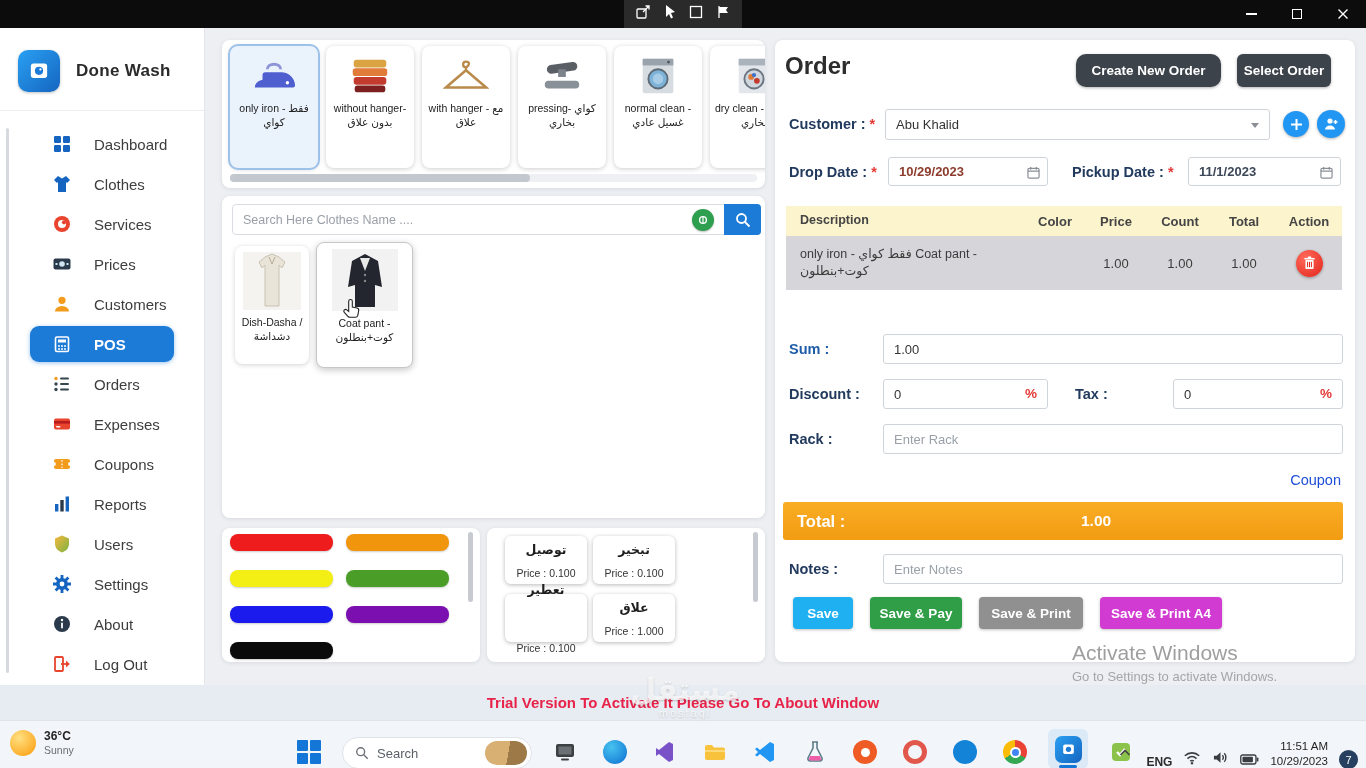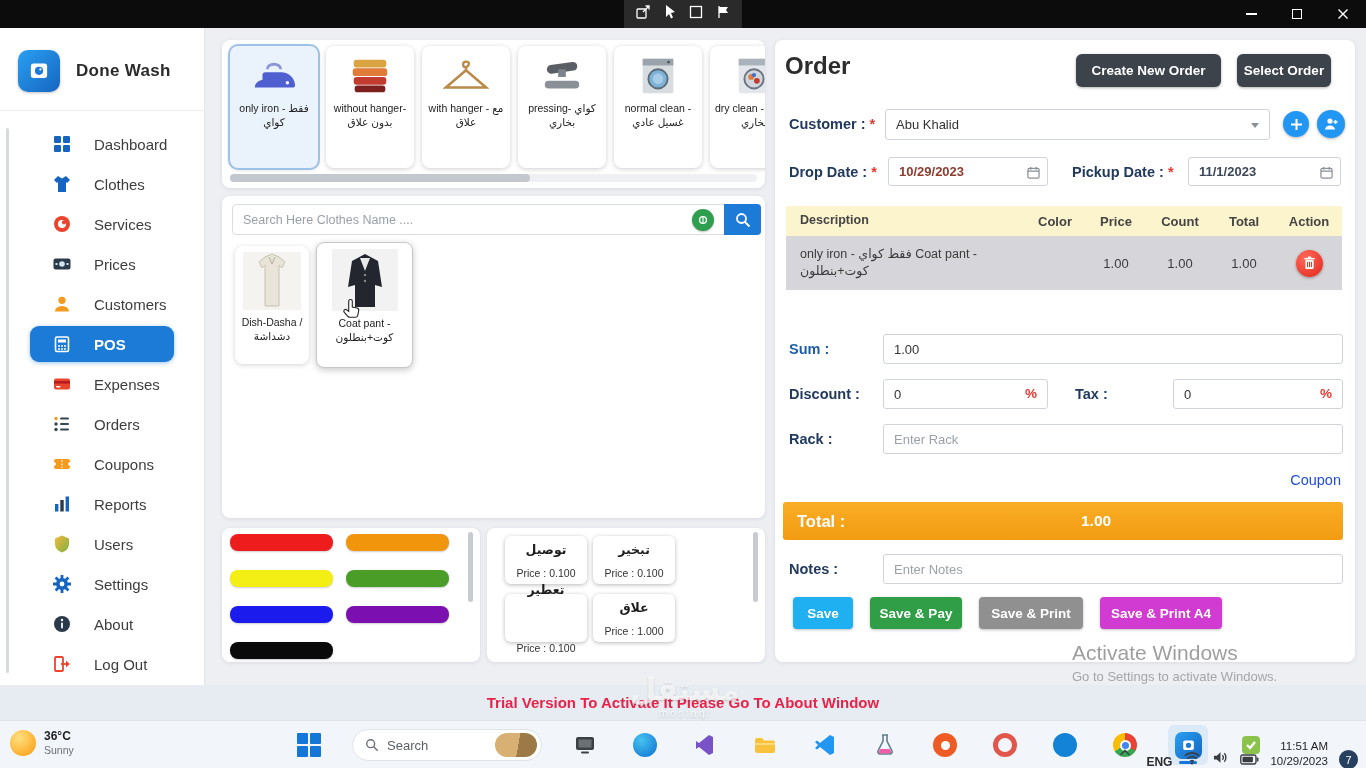--- a/index.html
+++ b/index.html
@@ -97,21 +97,21 @@
   
   .trial-bar{position:absolute;left:0;top:685px;width:1366px;height:35px;background:#e7ecf2;display:flex;align-items:center;justify-content:center;}
   .trial-text{font-size:15px;font-weight:700;color:#e8234a;}
 
   
   .taskbar{position:absolute;left:0;top:720px;width:1366px;height:48px;background:#f2f6fa;border-top:1px solid #e0e4e9;}
   .weather{position:absolute;left:10px;top:8px;display:flex;align-items:center;gap:8px;}
   .sun{width:26px;height:26px;border-radius:50%;background:radial-gradient(circle at 35% 30%,#ffe082,#fb9a08);}
   .w-temp{font-size:12px;color:#1f1f1f;font-weight:600;}
   .w-cond{font-size:10.5px;color:#6b6f75;margin-top:1px;}
-  .tb-center{position:absolute;left:292px;top:0;height:48px;display:flex;align-items:center;gap:26px;}
+  .tb-center{position:absolute;left:292px;top:0;height:48px;display:flex;align-items:flex-end;gap:16px;}
   .win-logo{width:24px;height:24px;display:grid;grid-template-columns:11px 11px;grid-template-rows:11px 11px;gap:2px;}
   .win-logo div{background:#1476d6;border-radius:1px;}
   .tb-search{width:190px;height:32px;background:#fff;border:1px solid #dfe3ea;border-radius:16px;display:flex;align-items:center;padding:0 4px 0 12px;gap:8px;}
   .tb-search-text{flex:1;font-size:13px;color:#5a5f66;}
   .tb-search-img{width:42px;height:24px;border-radius:12px;background:linear-gradient(100deg,#d8b073 55%,#9c7946 55%);}
   .tb-ico{width:34px;height:34px;display:flex;align-items:center;justify-content:center;cursor:default;}
   .app-active{width:40px;height:40px;background:#dce9f7;border-radius:6px;display:flex;align-items:center;justify-content:center;position:relative;cursor:default;}
   .app-active::after{content:"";position:absolute;bottom:1px;left:11px;width:18px;height:3px;border-radius:2px;background:#1476d6;}
   .mini-logo{width:27px;height:27px;border-radius:7px;background:linear-gradient(135deg,#29a0f2,#1565c0);display:flex;align-items:center;justify-content:center;}
   .tb-right{position:absolute;right:8px;top:0;height:48px;display:flex;align-items:flex-end;gap:11px;}
@@ -237,40 +237,40 @@
               <circle cx="10" cy="15" r="1" fill="#fff"></circle>
               <circle cx="13" cy="15" r="1" fill="#fff"></circle>
             </svg>
           </span>
         <span>POS</span>
       </div>
 
       <div class="nav-item">
         <span class="nav-icon">
             <svg width="20" height="20" viewBox="0 0 20 20">
-              <rect x="2" y="4.5" width="16" height="11" rx="2" fill="#e8442e"></rect>
-              <rect x="2" y="7" width="16" height="2.6" fill="#b71c1c"></rect>
-              <rect x="4" y="12" width="4.5" height="1.6" rx=".8" fill="#fff"></rect>
-            </svg>
-          </span>
-        <span>Expenses</span>
-      </div>
-
-      <div class="nav-item">
-        <span class="nav-icon">
-            <svg width="20" height="20" viewBox="0 0 20 20">
               <circle cx="4" cy="4.5" r="1.7" fill="#f29b1d"></circle>
               <rect x="8" y="3.4" width="9" height="2.2" rx="1.1" fill="#37474f"></rect>
               <circle cx="4" cy="10" r="1.7" fill="#37474f"></circle>
               <rect x="8" y="8.9" width="9" height="2.2" rx="1.1" fill="#37474f"></rect>
               <circle cx="4" cy="15.5" r="1.7" fill="#37474f"></circle>
               <rect x="8" y="14.4" width="9" height="2.2" rx="1.1" fill="#37474f"></rect>
             </svg>
           </span>
         <span>Orders</span>
+      </div>
+
+      <div class="nav-item">
+        <span class="nav-icon">
+            <svg width="20" height="20" viewBox="0 0 20 20">
+              <rect x="2" y="4.5" width="16" height="11" rx="2" fill="#e8442e"></rect>
+              <rect x="2" y="7" width="16" height="2.6" fill="#b71c1c"></rect>
+              <rect x="4" y="12" width="4.5" height="1.6" rx=".8" fill="#fff"></rect>
+            </svg>
+          </span>
+        <span>Expenses</span>
       </div>
 
       <div class="nav-item">
         <span class="nav-icon">
             <svg width="20" height="20" viewBox="0 0 20 20">
               <rect x="2" y="5" width="16" height="10" rx="2" fill="#f29b1d"></rect>
               <circle cx="2" cy="10" r="1.9" fill="#fff"></circle>
               <circle cx="18" cy="10" r="1.9" fill="#fff"></circle>
               <path d="M10 6 V14" stroke="#fff" stroke-width="1.2" stroke-dasharray="1.8 1.6"></path>
             </svg>
@@ -478,21 +478,21 @@
     </div>
     <div class="extra-card" style="left:106px;top:66px;">
       <div class="extra-name">علاق</div>
       <div class="extra-price">Price : 1.000</div>
     </div>
     <div class="vscroll" style="left:266px;top:4px;height:70px;"></div>
   </section>
 
   <section class="panel order-panel">
     <div class="order-title">Order</div>
-    <button class="dark-btn" style="left:301px;width:145px;">Create New Order</button>
+    <button class="dark-btn" style="left:301px;width:145px;border-radius:10px;">Create New Order</button>
     <button class="dark-btn" style="left:462px;width:94px;">Select Order</button>
 
     <div class="fld-label" style="left:14px;top:76px;"><span>Customer :</span> <span class="req">*</span></div>
     <div class="box-input" style="left:110px;top:69px;width:385px;height:31px;">
       <span>Abu Khalid</span>
       <span class="combo-caret"></span>
     </div>
     <button class="round-btn" style="left:508px;top:71px;width:26px;height:26px;">
         <svg width="13" height="13" viewBox="0 0 13 13">
           <path d="M6.5 1 V12 M1 6.5 H12" stroke="#fff" stroke-width="2"></path>

